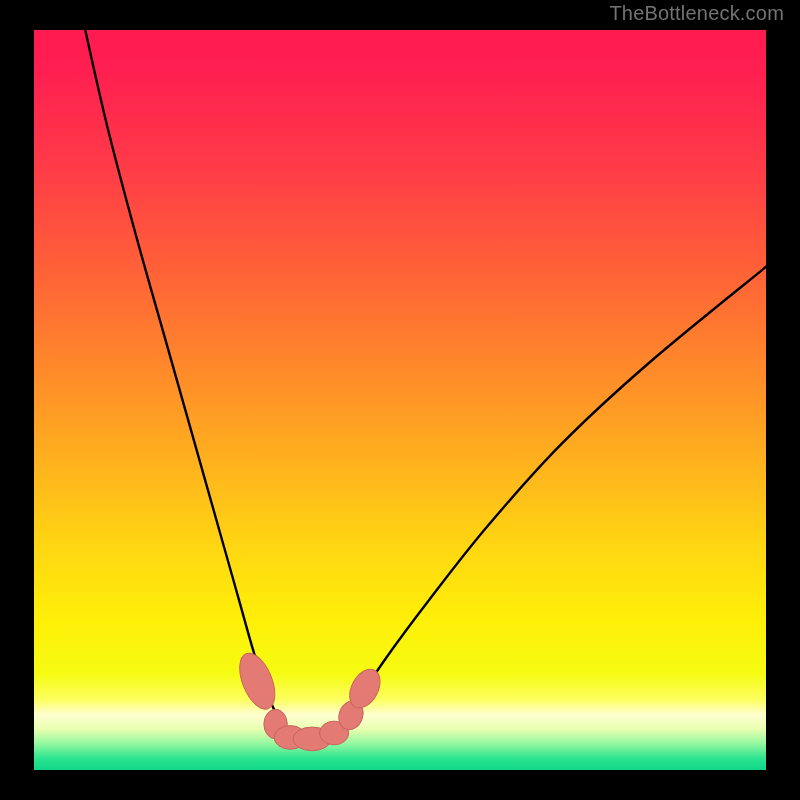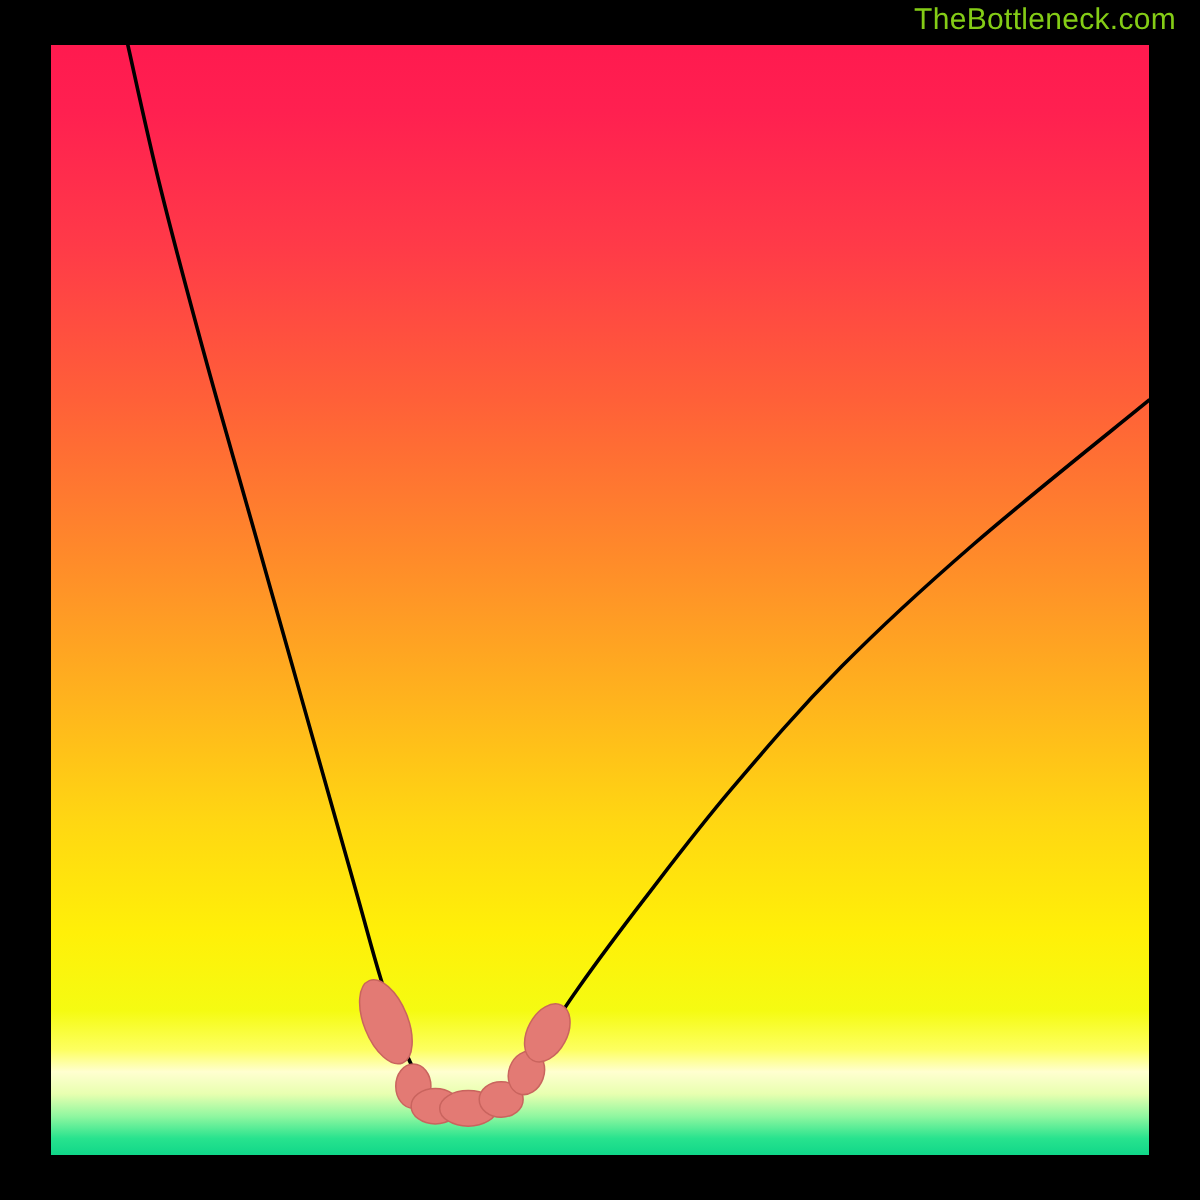--- a/index.html
+++ b/index.html
@@ -21,21 +21,21 @@
     position: absolute;
     background: #000;
   }
   .plot svg {
     display: block;
     width: 100%;
     height: 100%;
   }
   .watermark {
     position: absolute;
-    color: #84cc16;
+    color: #737373;
     font-size: 20px;
     font-weight: 400;
     letter-spacing: 0.2px;
     font-family: Arial, Helvetica, sans-serif;
     text-align: right;
   }
 </style>
 </head>
 <body>
 

